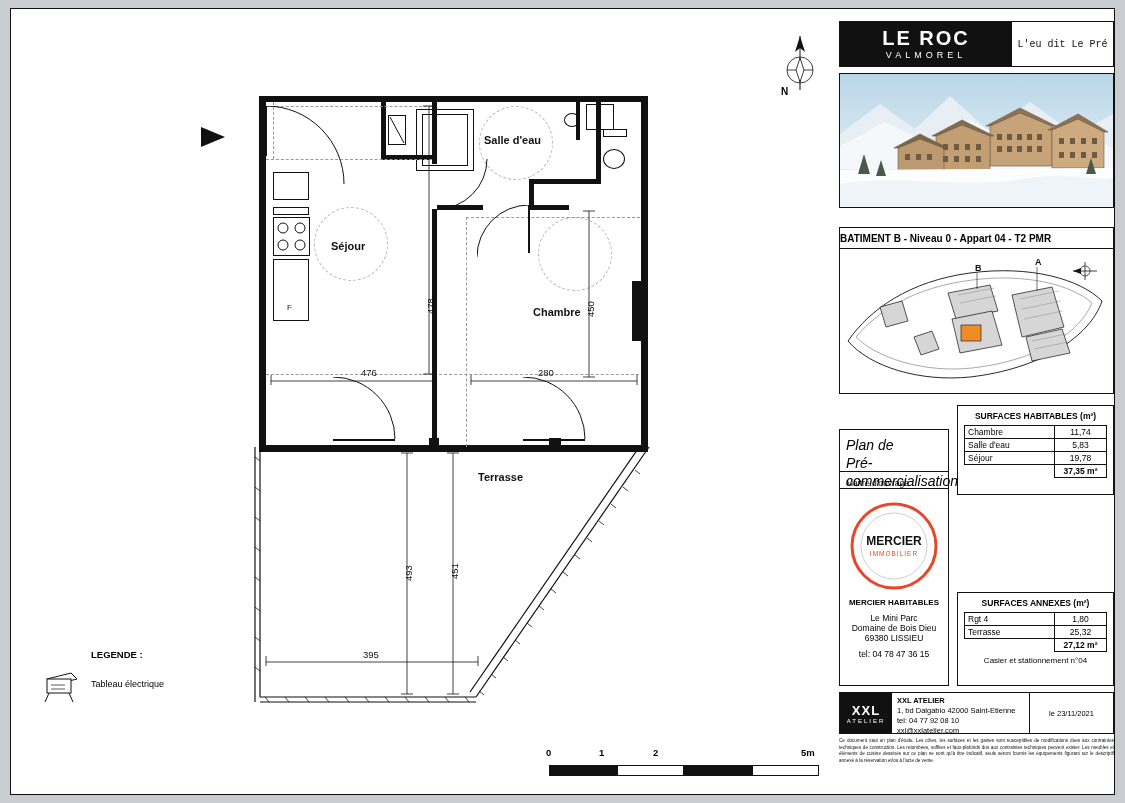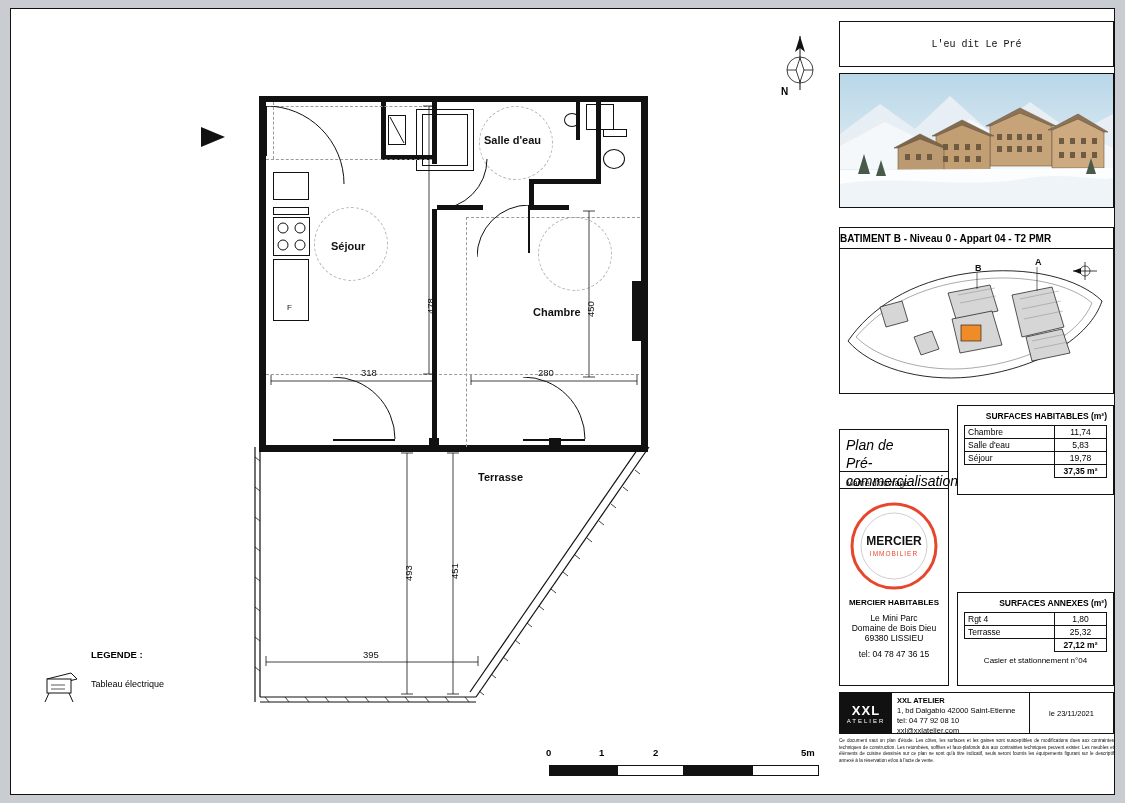--- a/index.html
+++ b/index.html
@@ -77,21 +77,21 @@
     border:1px solid #111; padding:6px; font-size:8.5px; text-align:center;
   }
   .surf-box {
     position:absolute; left:118px; top:396px; width:157px; height:90px;
     border:1px solid #111; padding:5px 6px;
   }
   .surf-annex-box {
     position:absolute; left:118px; top:583px; width:157px; height:94px;
     border:1px solid #111; padding:5px 6px;
   }
-  .surf-title { font-size:8.5px; font-weight:bold; text-align:right; margin-bottom:4px; }
+  .surf-title { font-size:8.5px; font-weight:bold; text-align:center; margin-bottom:4px; }
   table.surf { width:100%; border-collapse:collapse; font-size:8.5px; }
   table.surf td { border:1px solid #111; padding:1px 3px; height:13px; }
   table.surf td.val { text-align:center; width:52px; }
   table.surf td.noborder { border:none; }
   .casier { font-size:8px; text-align:center; margin-top:4px; }
   .foot-box {
     position:absolute; left:0; top:683px; width:275px; height:42px;
     border:1px solid #111; display:flex; align-items:stretch; font-size:7.5px;
   }
   .foot-logo {
@@ -273,21 +273,21 @@
         <line x1="4" y1="192" x2="9" y2="196"></line>
         <line x1="4" y1="222" x2="9" y2="226"></line>
       </g>
     </svg>
 
     <svg style="position:absolute;left:258px;top:360px;" width="170" height="16">
       <line x1="2" y1="12" x2="166" y2="12" stroke="#111" stroke-width="0.8"></line>
       <line x1="2" y1="6" x2="2" y2="18" stroke="#111" stroke-width="0.8"></line>
       <line x1="166" y1="6" x2="166" y2="18" stroke="#111" stroke-width="0.8"></line>
     </svg>
-    <div class="dim-text" style="left:350px;top:358px;">318</div>
+    <div class="dim-text" style="left:350px;top:358px;">476</div>
 
     <svg style="position:absolute;left:458px;top:360px;" width="172" height="16">
       <line x1="2" y1="12" x2="168" y2="12" stroke="#111" stroke-width="0.8"></line>
       <line x1="2" y1="6" x2="2" y2="18" stroke="#111" stroke-width="0.8"></line>
       <line x1="168" y1="6" x2="168" y2="18" stroke="#111" stroke-width="0.8"></line>
     </svg>
     <div class="dim-text" style="left:527px;top:358px;">280</div>
 
     <svg style="position:absolute;left:410px;top:95px;" width="16" height="275">
       <line x1="8" y1="2" x2="8" y2="270" stroke="#111" stroke-width="0.8"></line>
@@ -358,20 +358,24 @@
         <div class="sb-cell"></div>
         <div class="sb-cell sb-black"></div>
         <div class="sb-cell"></div>
       </div>
     </div>
   </div>
 
   <div id="side">
 
     <div class="logo-box">
+      <div class="logo-black">
+        <div class="logo-main">LE ROC</div>
+        <div class="logo-sub">VALMOREL</div>
+      </div>
       <div class="logo-sub2">L'eu dit Le Pré</div>
     </div>
 
     <div class="photo-box">
       <svg width="273" height="133">
         <defs>
           <linearGradient id="sky" x1="0" y1="0" x2="0" y2="1">
             <stop offset="0%" stop-color="#b9d7e8"></stop>
             <stop offset="60%" stop-color="#dbe9f2"></stop>
             <stop offset="100%" stop-color="#f2f6f9"></stop>

